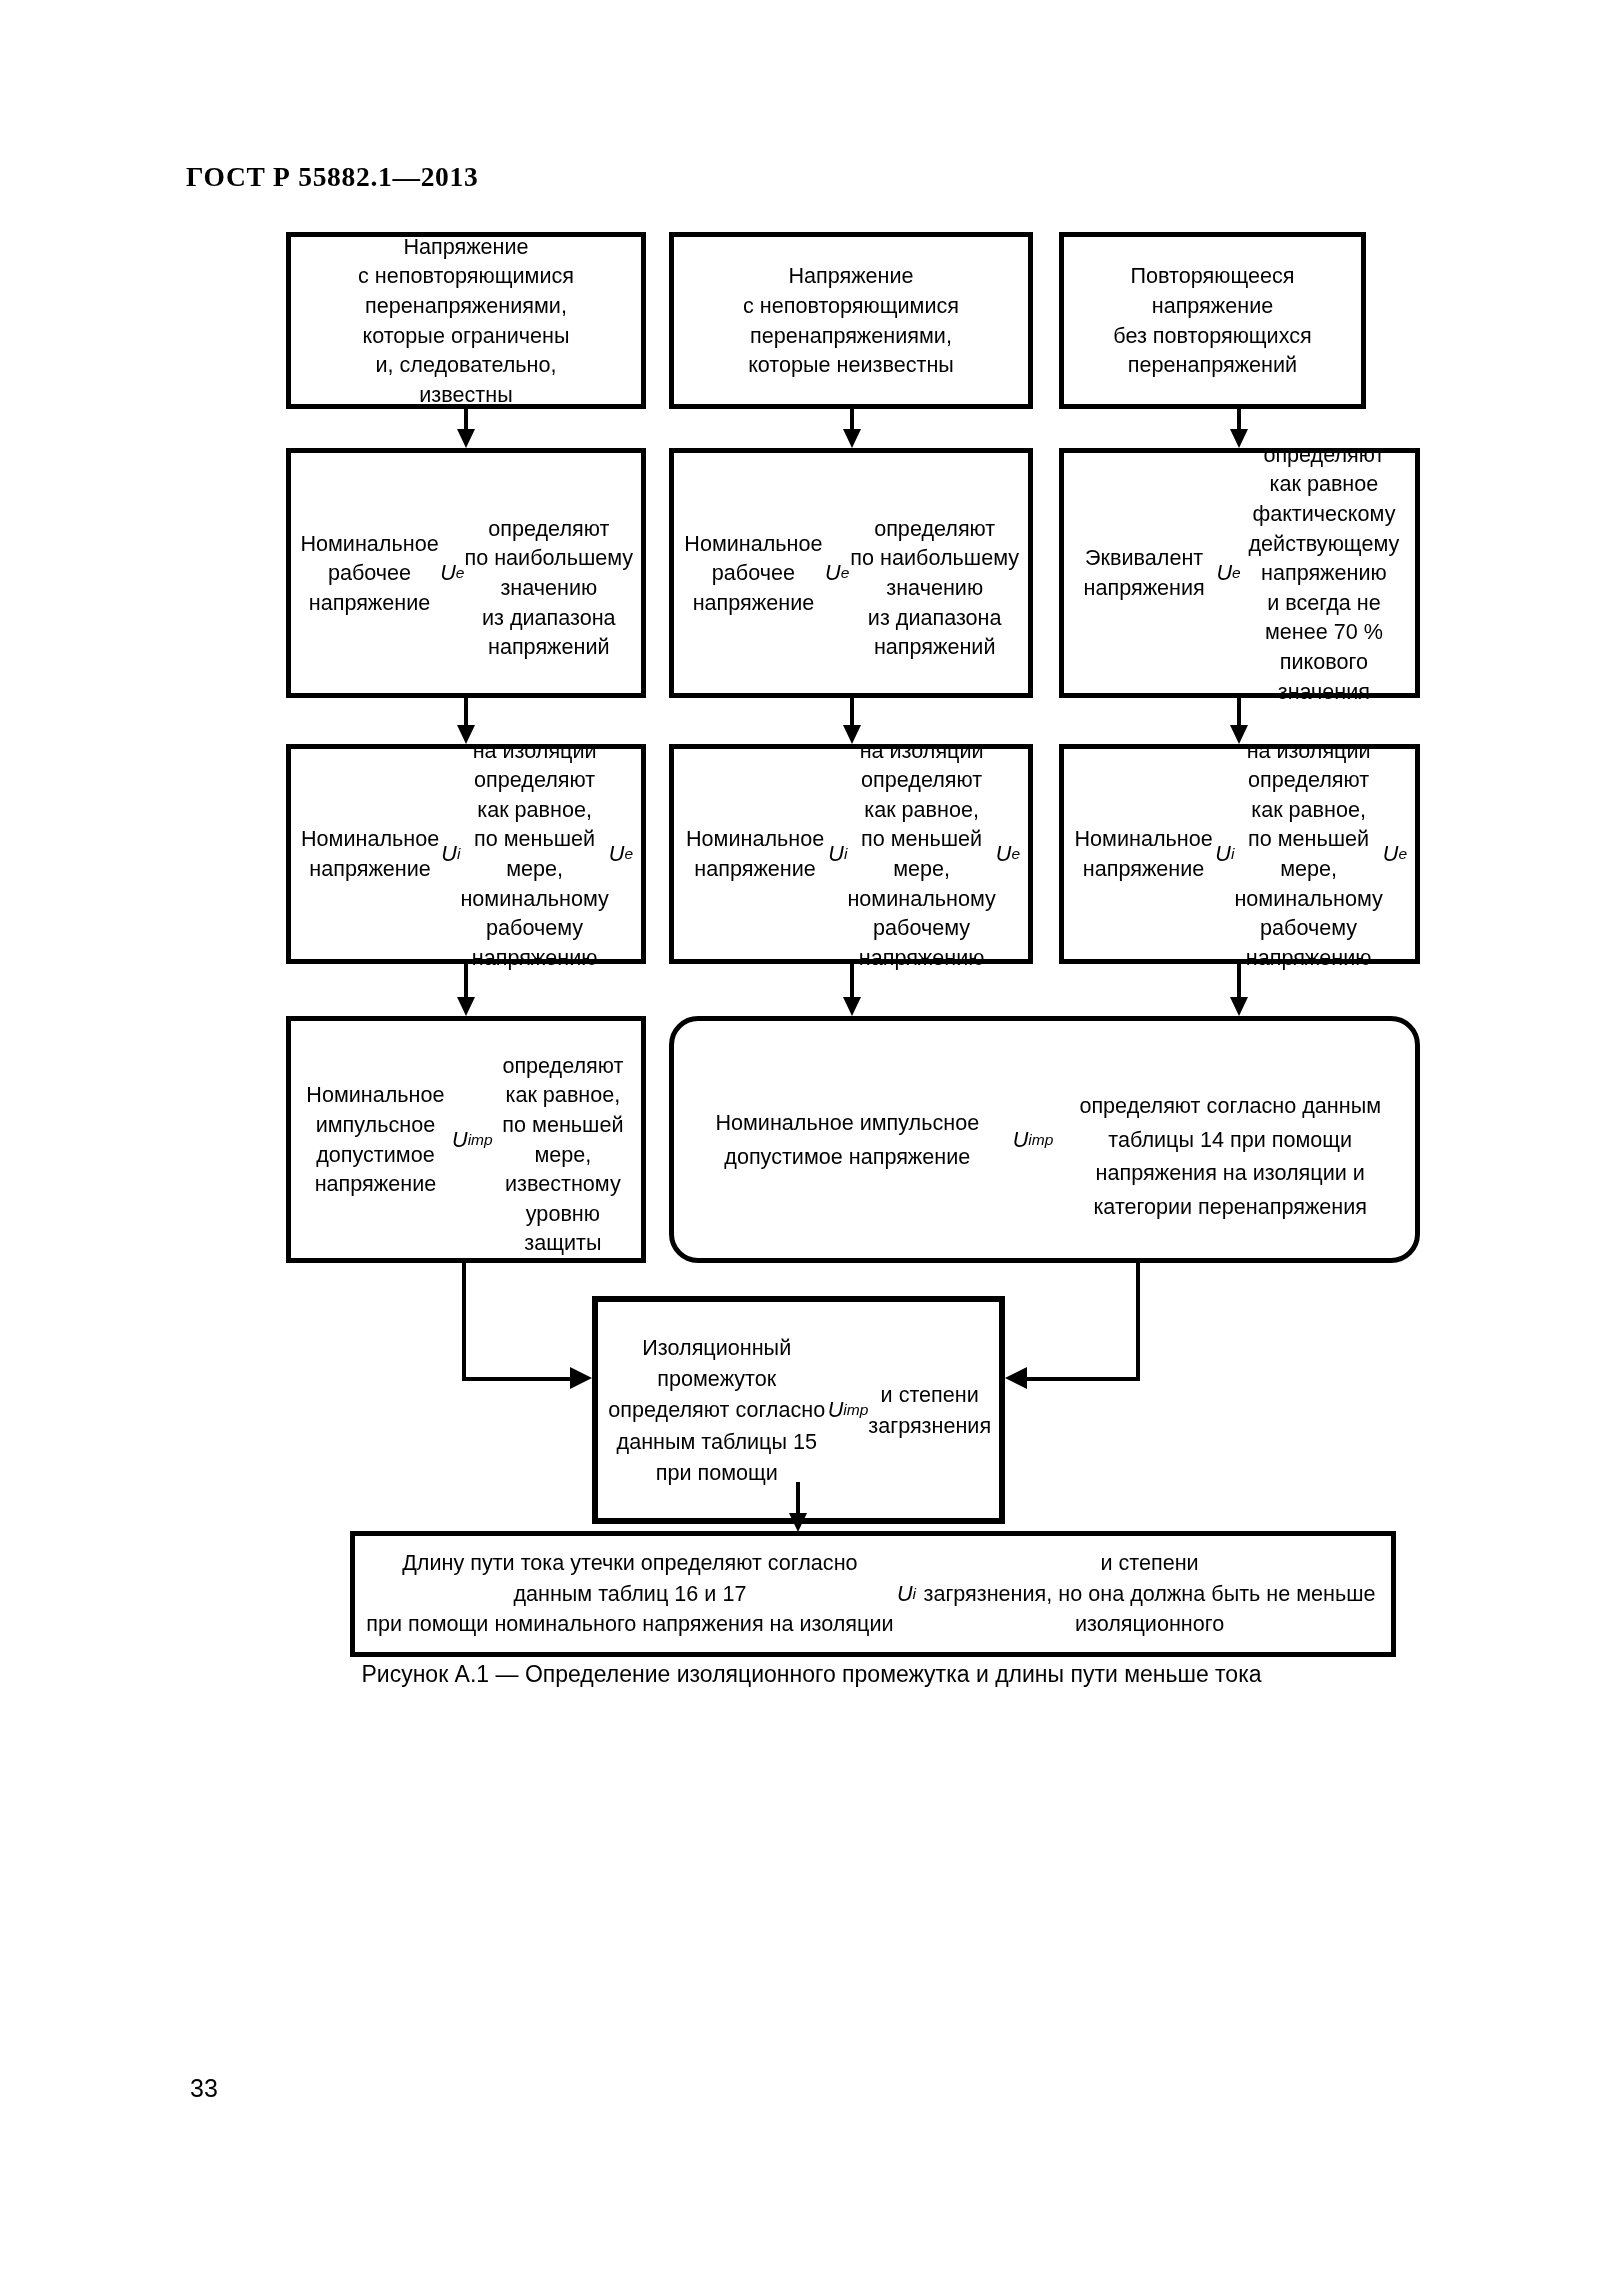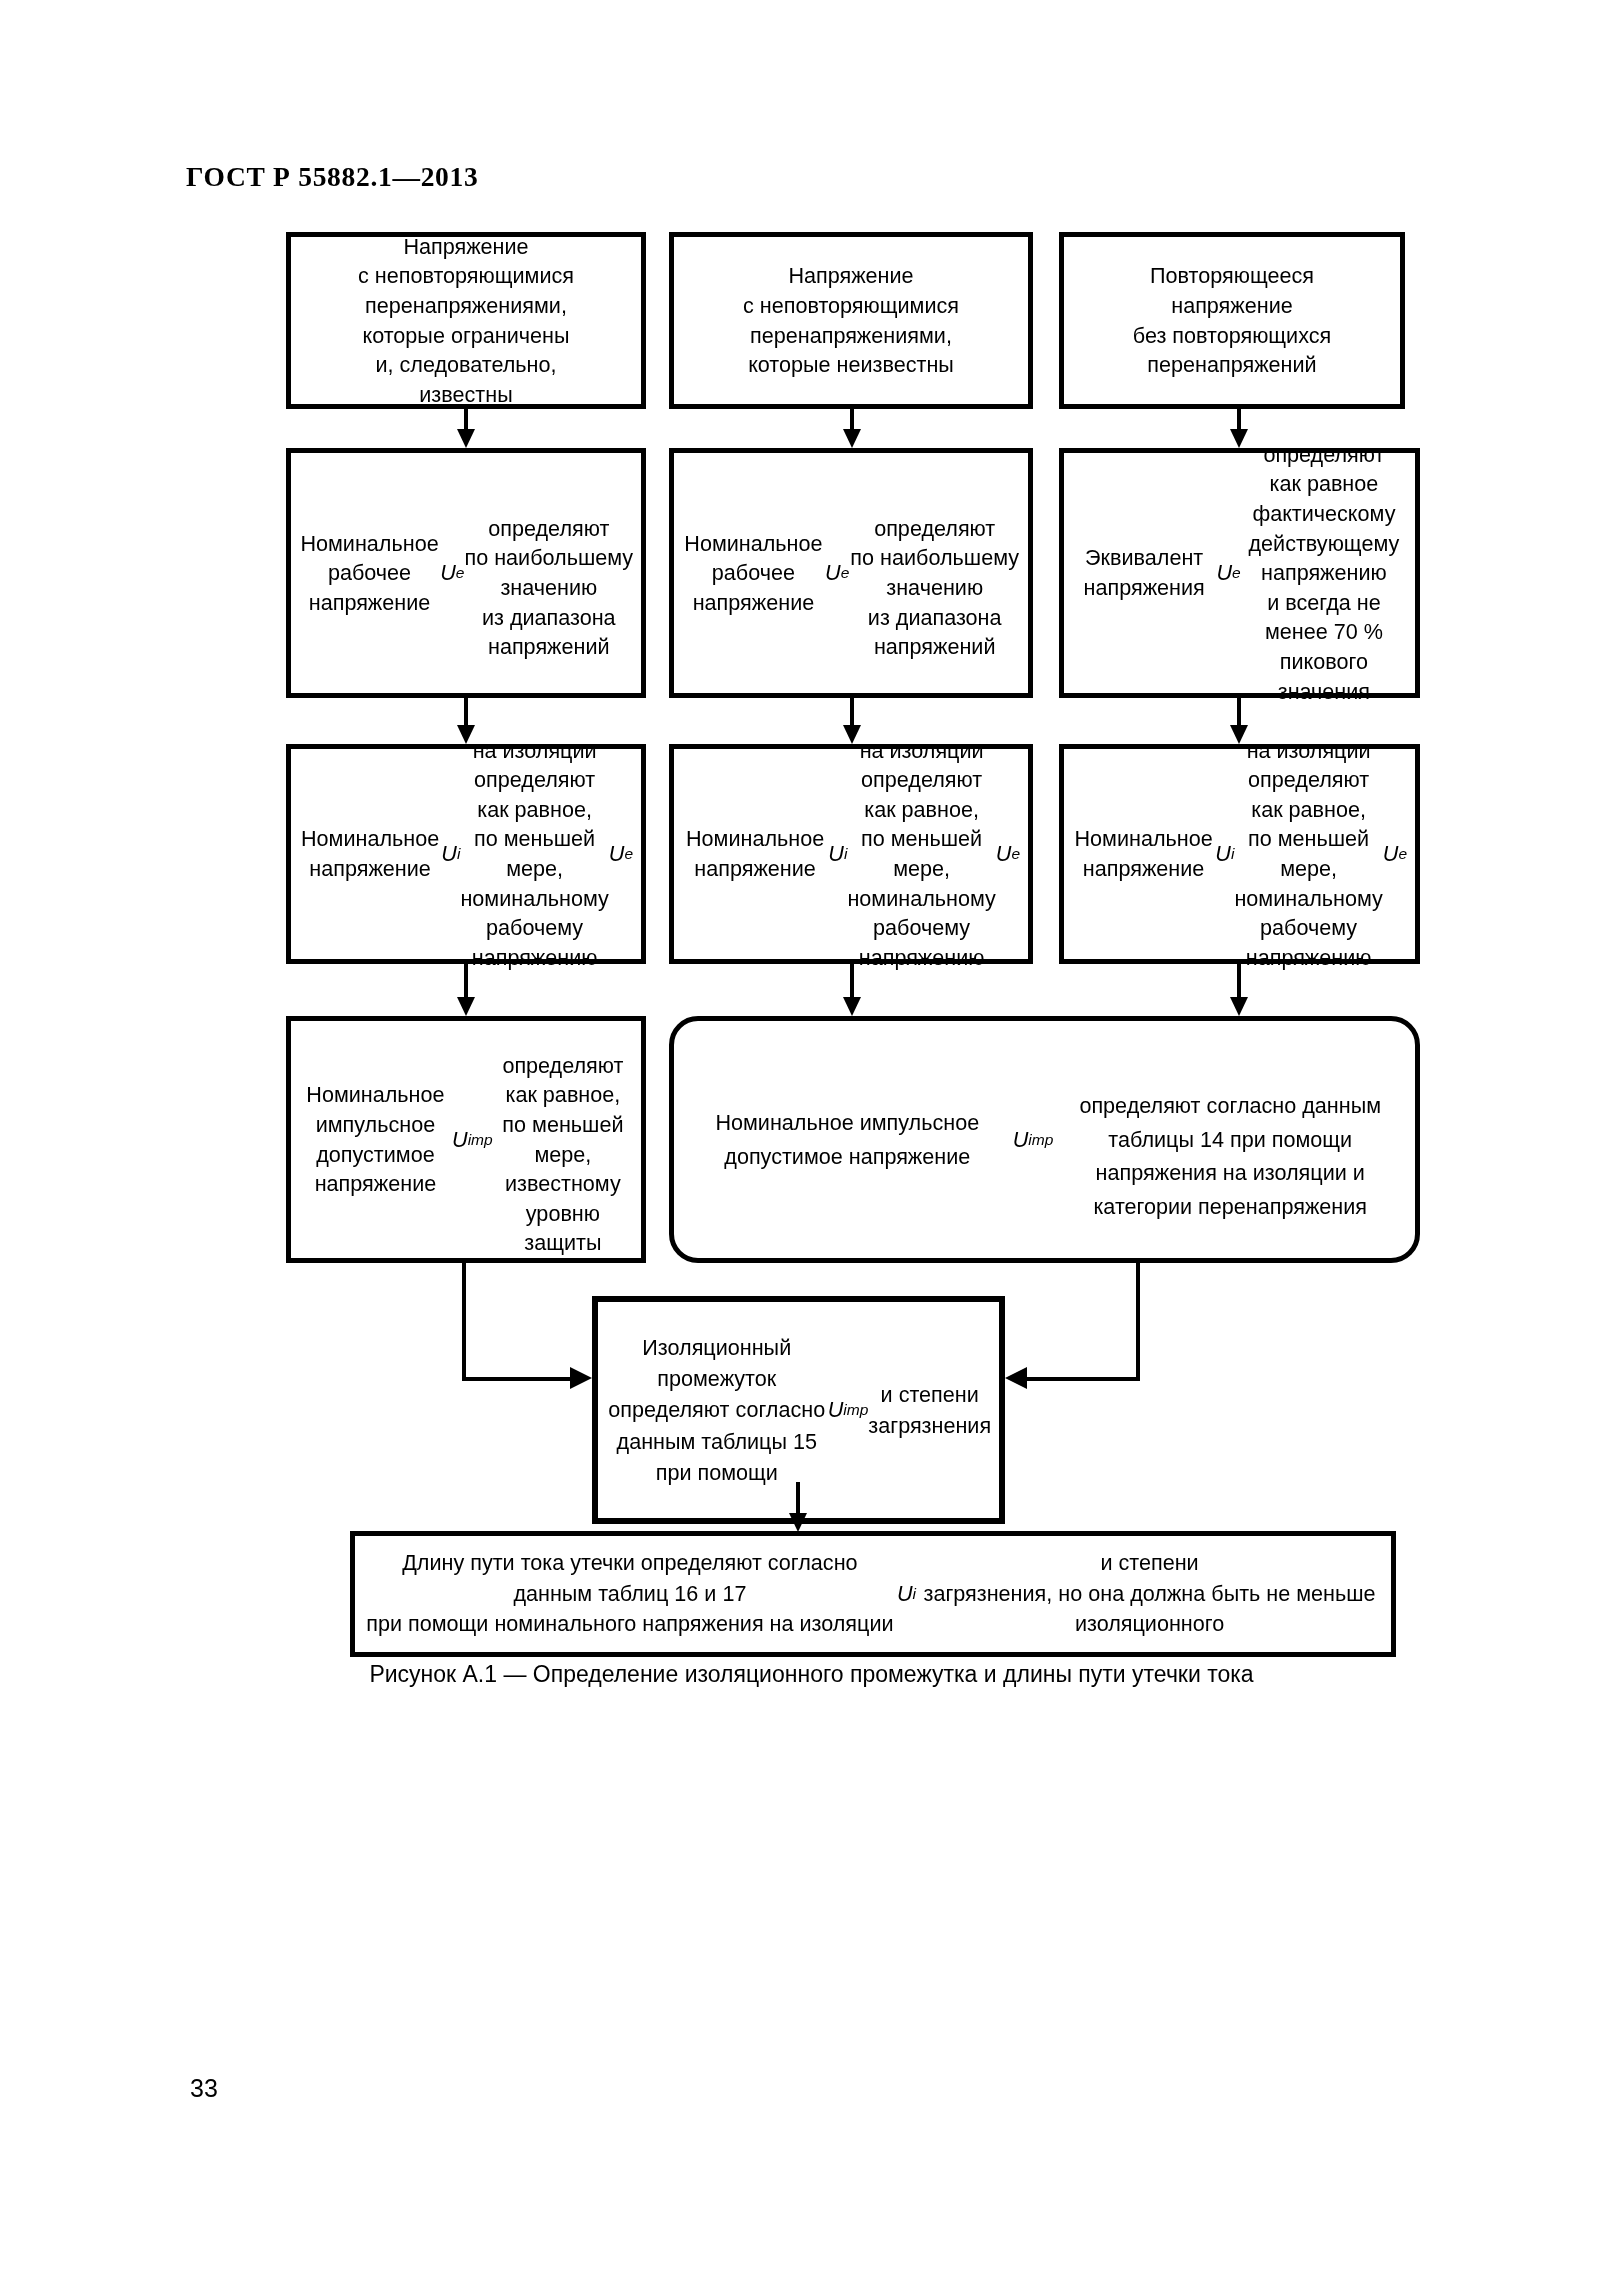--- a/index.html
+++ b/index.html
@@ -11,21 +11,21 @@
 
   .box{position:absolute;border:5.2px solid #000;box-sizing:border-box;background:#fff;
        display:flex;align-items:center;justify-content:center;text-align:center;
        font-size:21.6px;line-height:1.37;padding:7.9px;}
   .box i{font-style:italic;}
   .box sub{font-size:0.72em;font-style:italic;line-height:0;}
 
   
   .r1c1{left:286px;top:232px;width:360px;height:177px;}
   .r1c2{left:669px;top:232px;width:364px;height:177px;}
-  .r1c3{left:1059px;top:232px;width:346px;height:177px;}
+  .r1c3{left:1059px;top:232px;width:307px;height:177px;}
   .r2c1{left:286px;top:448px;width:360px;height:250px;}
   .r2c2{left:669px;top:448px;width:364px;height:250px;}
   .r2c3{left:1059px;top:448px;width:361px;height:250px;}
   .r3c1{left:286px;top:744px;width:360px;height:220px;}
   .r3c2{left:669px;top:744px;width:364px;height:220px;}
   .r3c3{left:1059px;top:744px;width:361px;height:220px;}
   .r4left{left:286px;top:1016px;width:360px;height:247px;}
   .r4wide{left:669px;top:1016px;width:751px;height:247px;line-height:1.55;border-radius:29px;}
   .r5{left:592px;top:1296px;width:413px;height:228px;border-width:6.5px;line-height:1.45;}
   .r6{left:350px;top:1531px;width:1046px;height:126px;border-width:5.9px;line-height:1.42;}
@@ -100,18 +100,18 @@
 
     <div class="cline lc-v"></div>
     <div class="cline lc-h"></div>
     <div class="ahead ah-right"></div>
     <div class="cline rc-v"></div>
     <div class="cline rc-h"></div>
     <div class="ahead ah-left"></div>
 
   </div>
 
-  <div class="fig-caption">Рисунок А.1 — Определение изоляционного промежутка и длины пути утечки тока</div>
+  <div class="fig-caption">Рисунок А.1 — Определение изоляционного промежутка и длины пути меньше тока</div>
 
   <div class="page-number">33</div>
 
 </div>
 
 
 </body></html>

